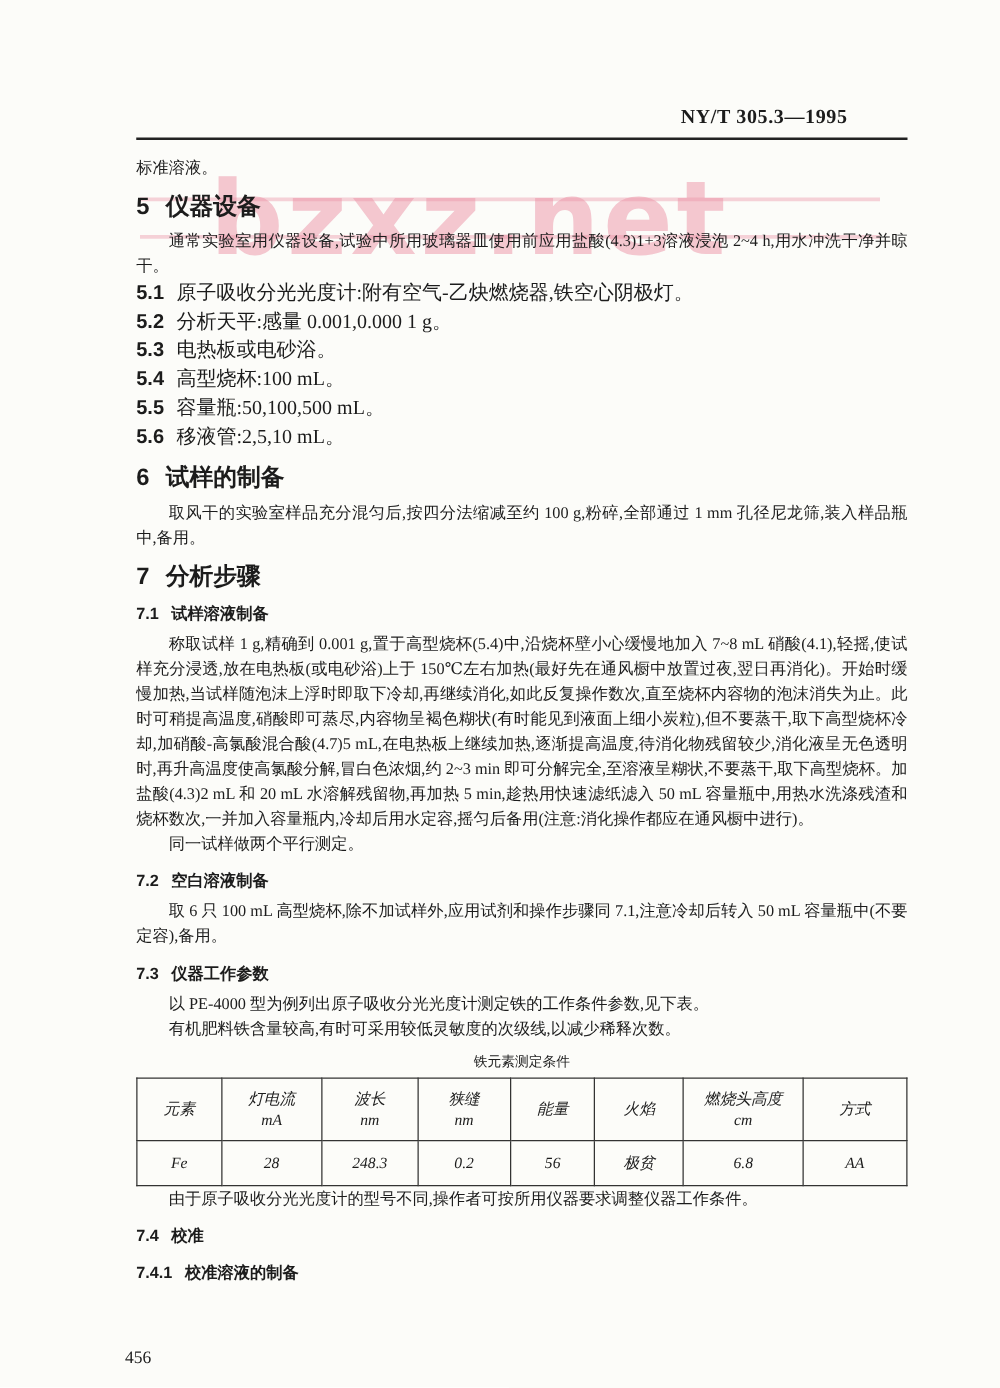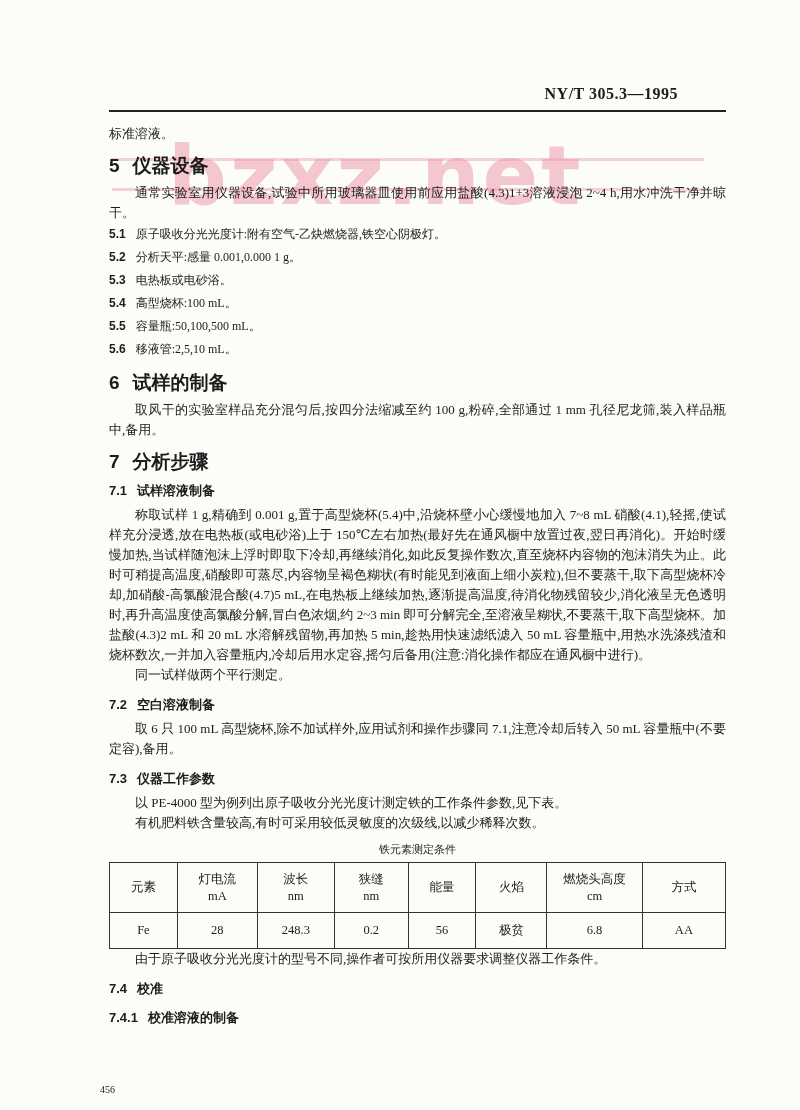--- a/index.html
+++ b/index.html
@@ -77,21 +77,21 @@
     font-family: "Liberation Sans", "DejaVu Sans", sans-serif;
     font-weight: 700;
     font-size: 19px;
     line-height: 19px;
     margin: 12px 0 8px 0;
   }
   h2.sec .num { margin-right: 13px; }
 
   p.clause {
     margin: 0;
-    font-size: 12px;
+    font-size: 16px;
     line-height: 23px;
   }
   .cnum {
     font-family: "Liberation Sans", "DejaVu Sans", sans-serif;
     font-weight: 700;
     margin-right: 10px;
   }
 
   h3.subsec {
     font-family: "Liberation Sans", "DejaVu Sans", sans-serif;
@@ -105,20 +105,21 @@
   
   .tbl-title {
     margin: 9px 0 5px 0;
     font-size: 11px;
     text-align: center;
   }
   table.cond {
     width: 100%;
     border-collapse: collapse;
     table-layout: fixed;
+    font-style: italic;
   }
   table.cond th, table.cond td {
     border: 1px solid #333;
     text-align: center;
     vertical-align: middle;
     padding: 2px 3px;
   }
   table.cond th {
     height: 50px;
     font-weight: 400;
@@ -130,21 +131,21 @@
     font-size: 12.5px;
   }
   .th-u:empty { display: none; }
 
   .note { margin-top: 8px; }
 
   .page-num {
     position: absolute;
     left: 100px;
     bottom: 15px;
-    font-size: 10px;
+    font-size: 14px;
     z-index: 1;
   }
 </style>
 </head>
 <body>
 
 <div class="page">
 
   <div class="watermark">bzxz.net</div>
   <div class="wm-line wm-line-1"></div>

